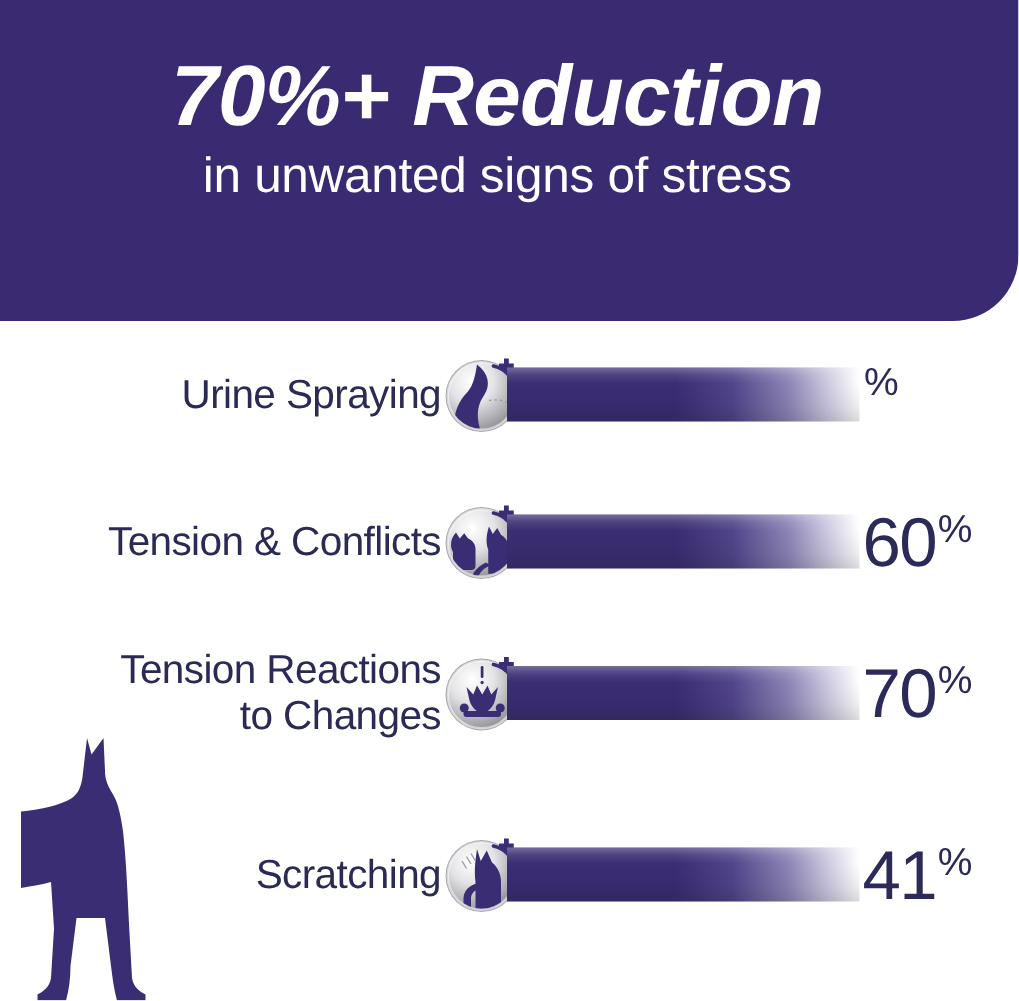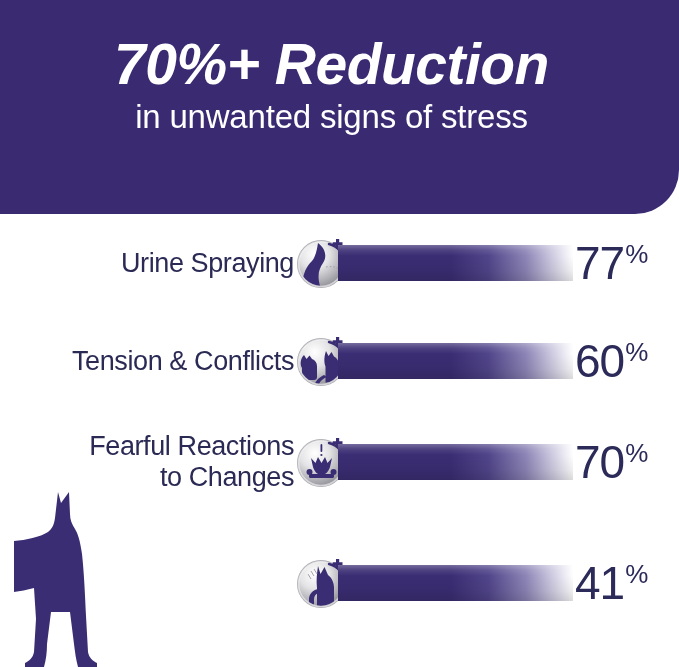--- a/index.html
+++ b/index.html
@@ -207,21 +207,20 @@
           <path fill="#3b2d73" d="M22 6 C30 12 31 20 27 26 C23 32 21 38 24 49 L7 49 C6 38 10 30 16 24 C20 19 21 12 22 6 Z"></path>
           <path fill="none" stroke="#9b9ba3" stroke-width="0.9" stroke-dasharray="1.6 2" d="M30 30 C36 29 41 30 45 33"></path>
         </g>
         <circle cx="25" cy="27" r="22.5" fill="none" stroke="#ffffff" stroke-width="1.6" opacity="0.55"></circle>
         <path d="M33 7 C42 9 47 16 47 24" fill="none" stroke="#3b2d73" stroke-width="2.4" stroke-linecap="round"></path>
         <path fill="#3b2d73" d="M40 2 h3.2 v3.3 h3.3 v3.2 h-3.3 v3.3 h-3.2 v-3.3 h-3.3 v-3.2 h3.3 z"></path>
       </svg>
     </div>
     <div class="bar-track"></div>
     <div class="bar-value">
-      <span class="num">77</span>
       <span class="pct">%</span>
     </div>
   </div>
 
   <div class="bar-row" style="top:143px;">
     <div class="row-label">Tension &amp; Conflicts</div>
     <div class="badge">
       <svg viewBox="0 0 53 53" xmlns="http://www.w3.org/2000/svg">
         <defs>
           <radialGradient id="mg2" cx="36%" cy="28%" r="78%">
@@ -247,21 +246,21 @@
       </svg>
     </div>
     <div class="bar-track"></div>
     <div class="bar-value">
       <span class="num">60</span>
       <span class="pct">%</span>
     </div>
   </div>
 
   <div class="bar-row" style="top:244px;">
-    <div class="row-label">Fearful Reactions
+    <div class="row-label">Tension Reactions
 to Changes</div>
     <div class="badge">
       <svg viewBox="0 0 53 53" xmlns="http://www.w3.org/2000/svg">
         <defs>
           <radialGradient id="mg3" cx="36%" cy="28%" r="78%">
             <stop offset="0%" stop-color="#ffffff"></stop>
             <stop offset="42%" stop-color="#e4e4e6"></stop>
             <stop offset="72%" stop-color="#b8b8bd"></stop>
             <stop offset="100%" stop-color="#8e8e96"></stop>
           </radialGradient>
@@ -285,20 +284,21 @@
       </svg>
     </div>
     <div class="bar-track"></div>
     <div class="bar-value">
       <span class="num">70</span>
       <span class="pct">%</span>
     </div>
   </div>
 
   <div class="bar-row" style="top:365px;">
+    <div class="row-label">Scratching</div>
     <div class="badge">
       <svg viewBox="0 0 53 53" xmlns="http://www.w3.org/2000/svg">
         <defs>
           <radialGradient id="mg4" cx="36%" cy="28%" r="78%">
             <stop offset="0%" stop-color="#ffffff"></stop>
             <stop offset="42%" stop-color="#e4e4e6"></stop>
             <stop offset="72%" stop-color="#b8b8bd"></stop>
             <stop offset="100%" stop-color="#8e8e96"></stop>
           </radialGradient>
           <clipPath id="cl4">

